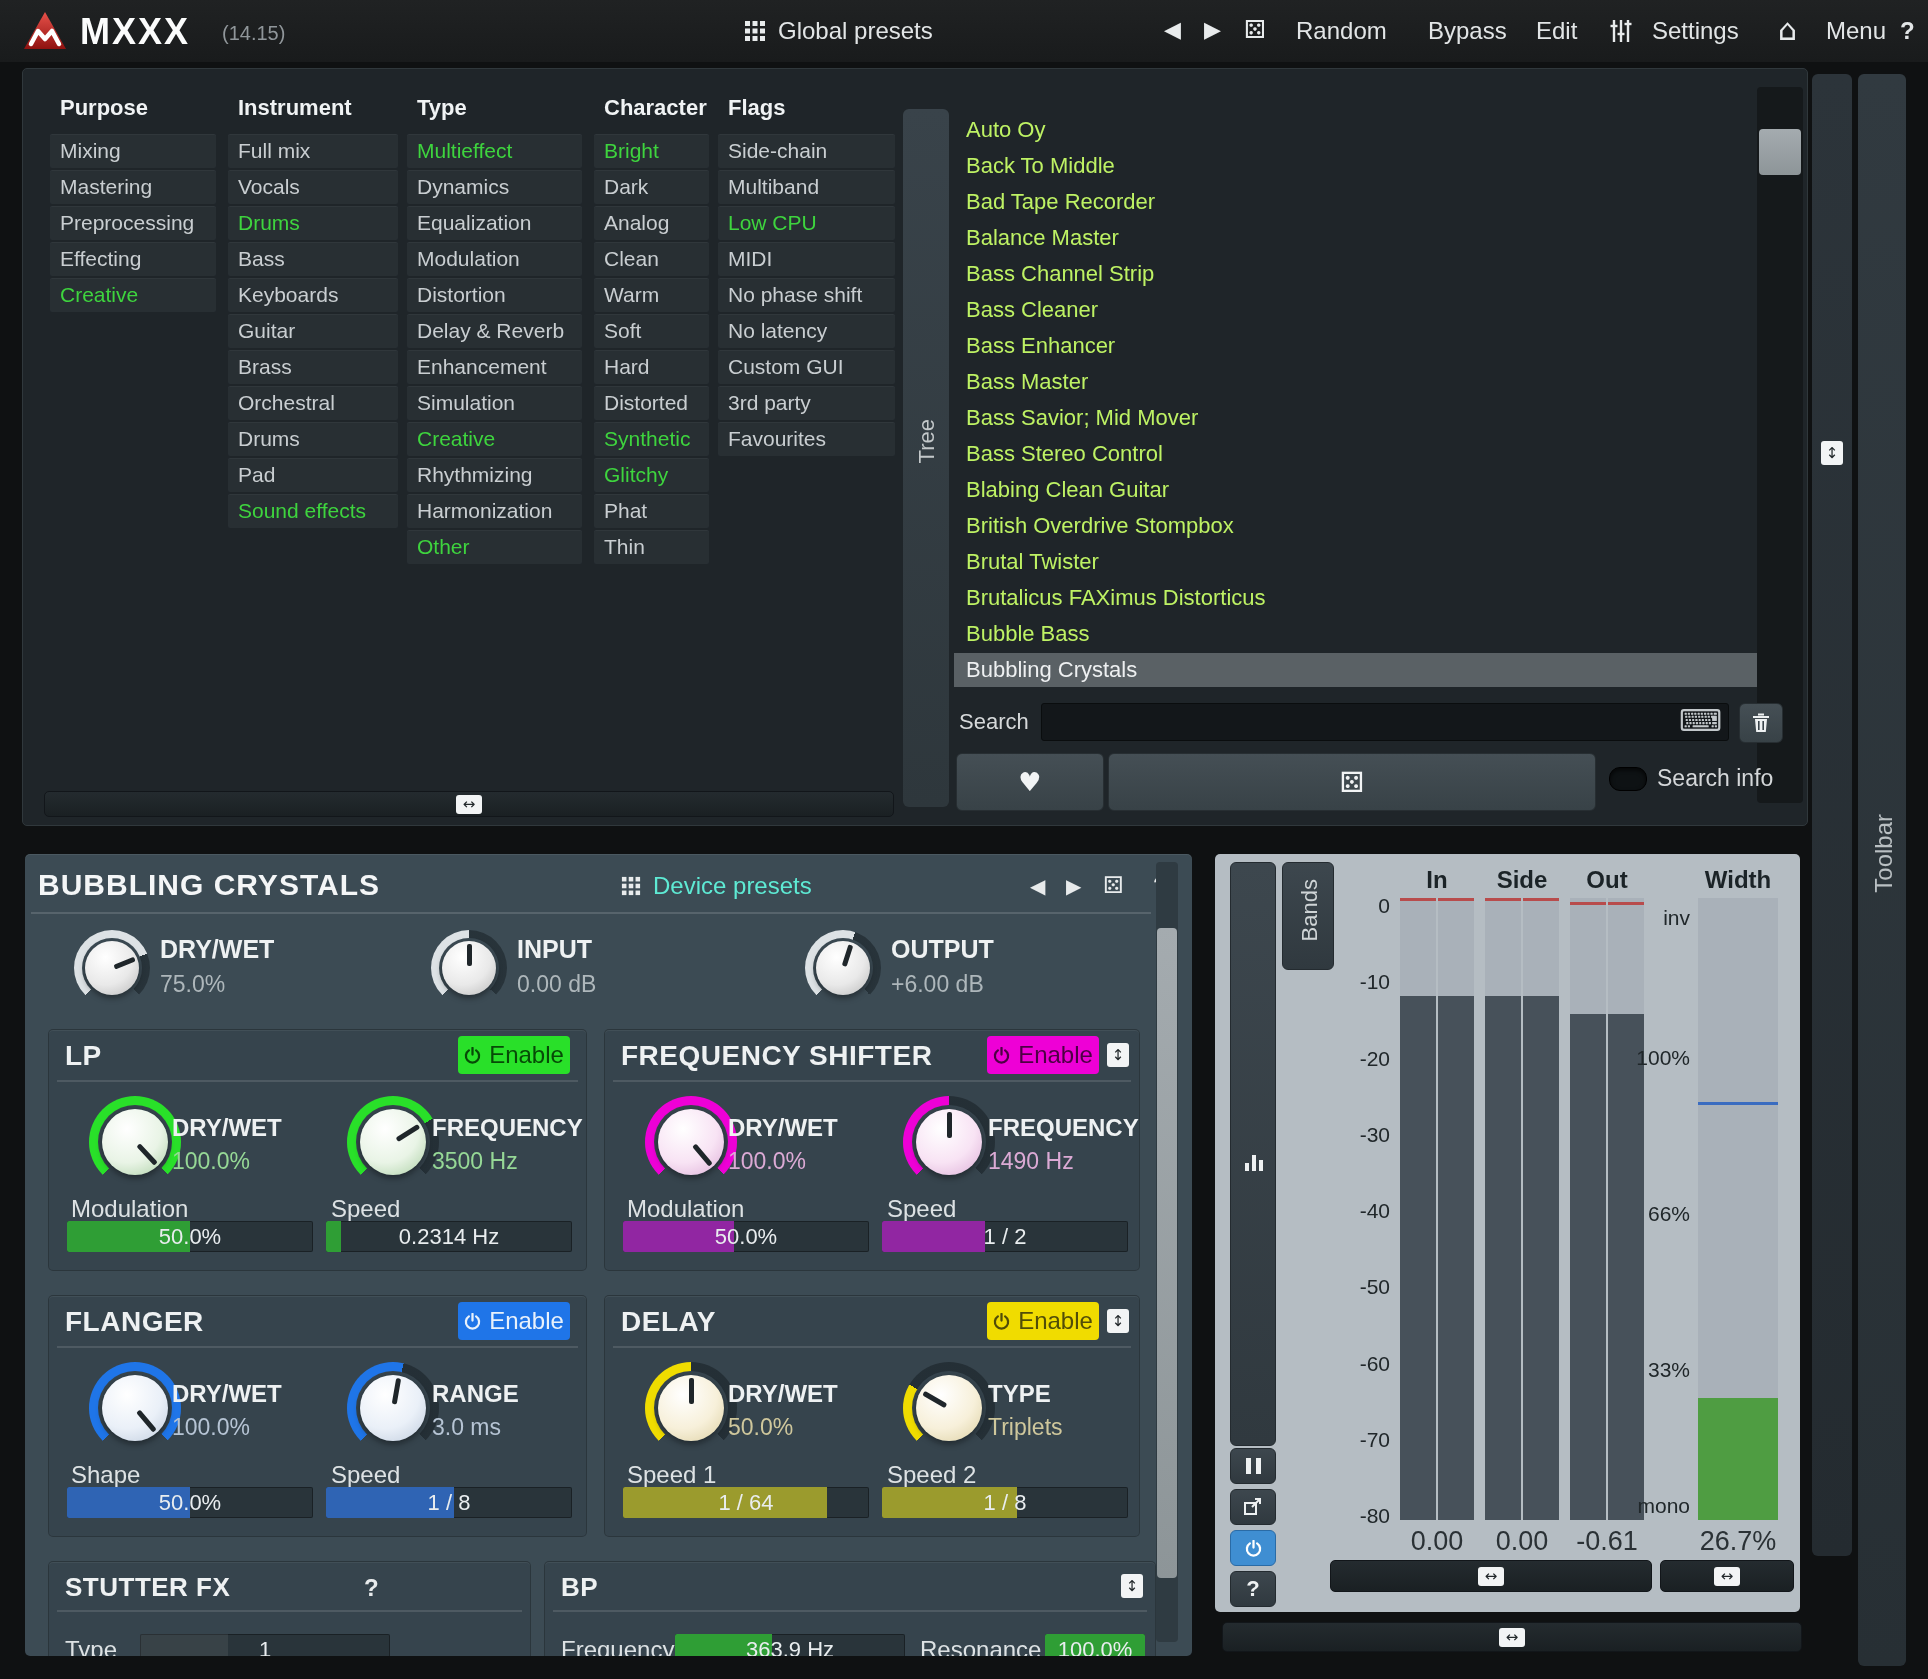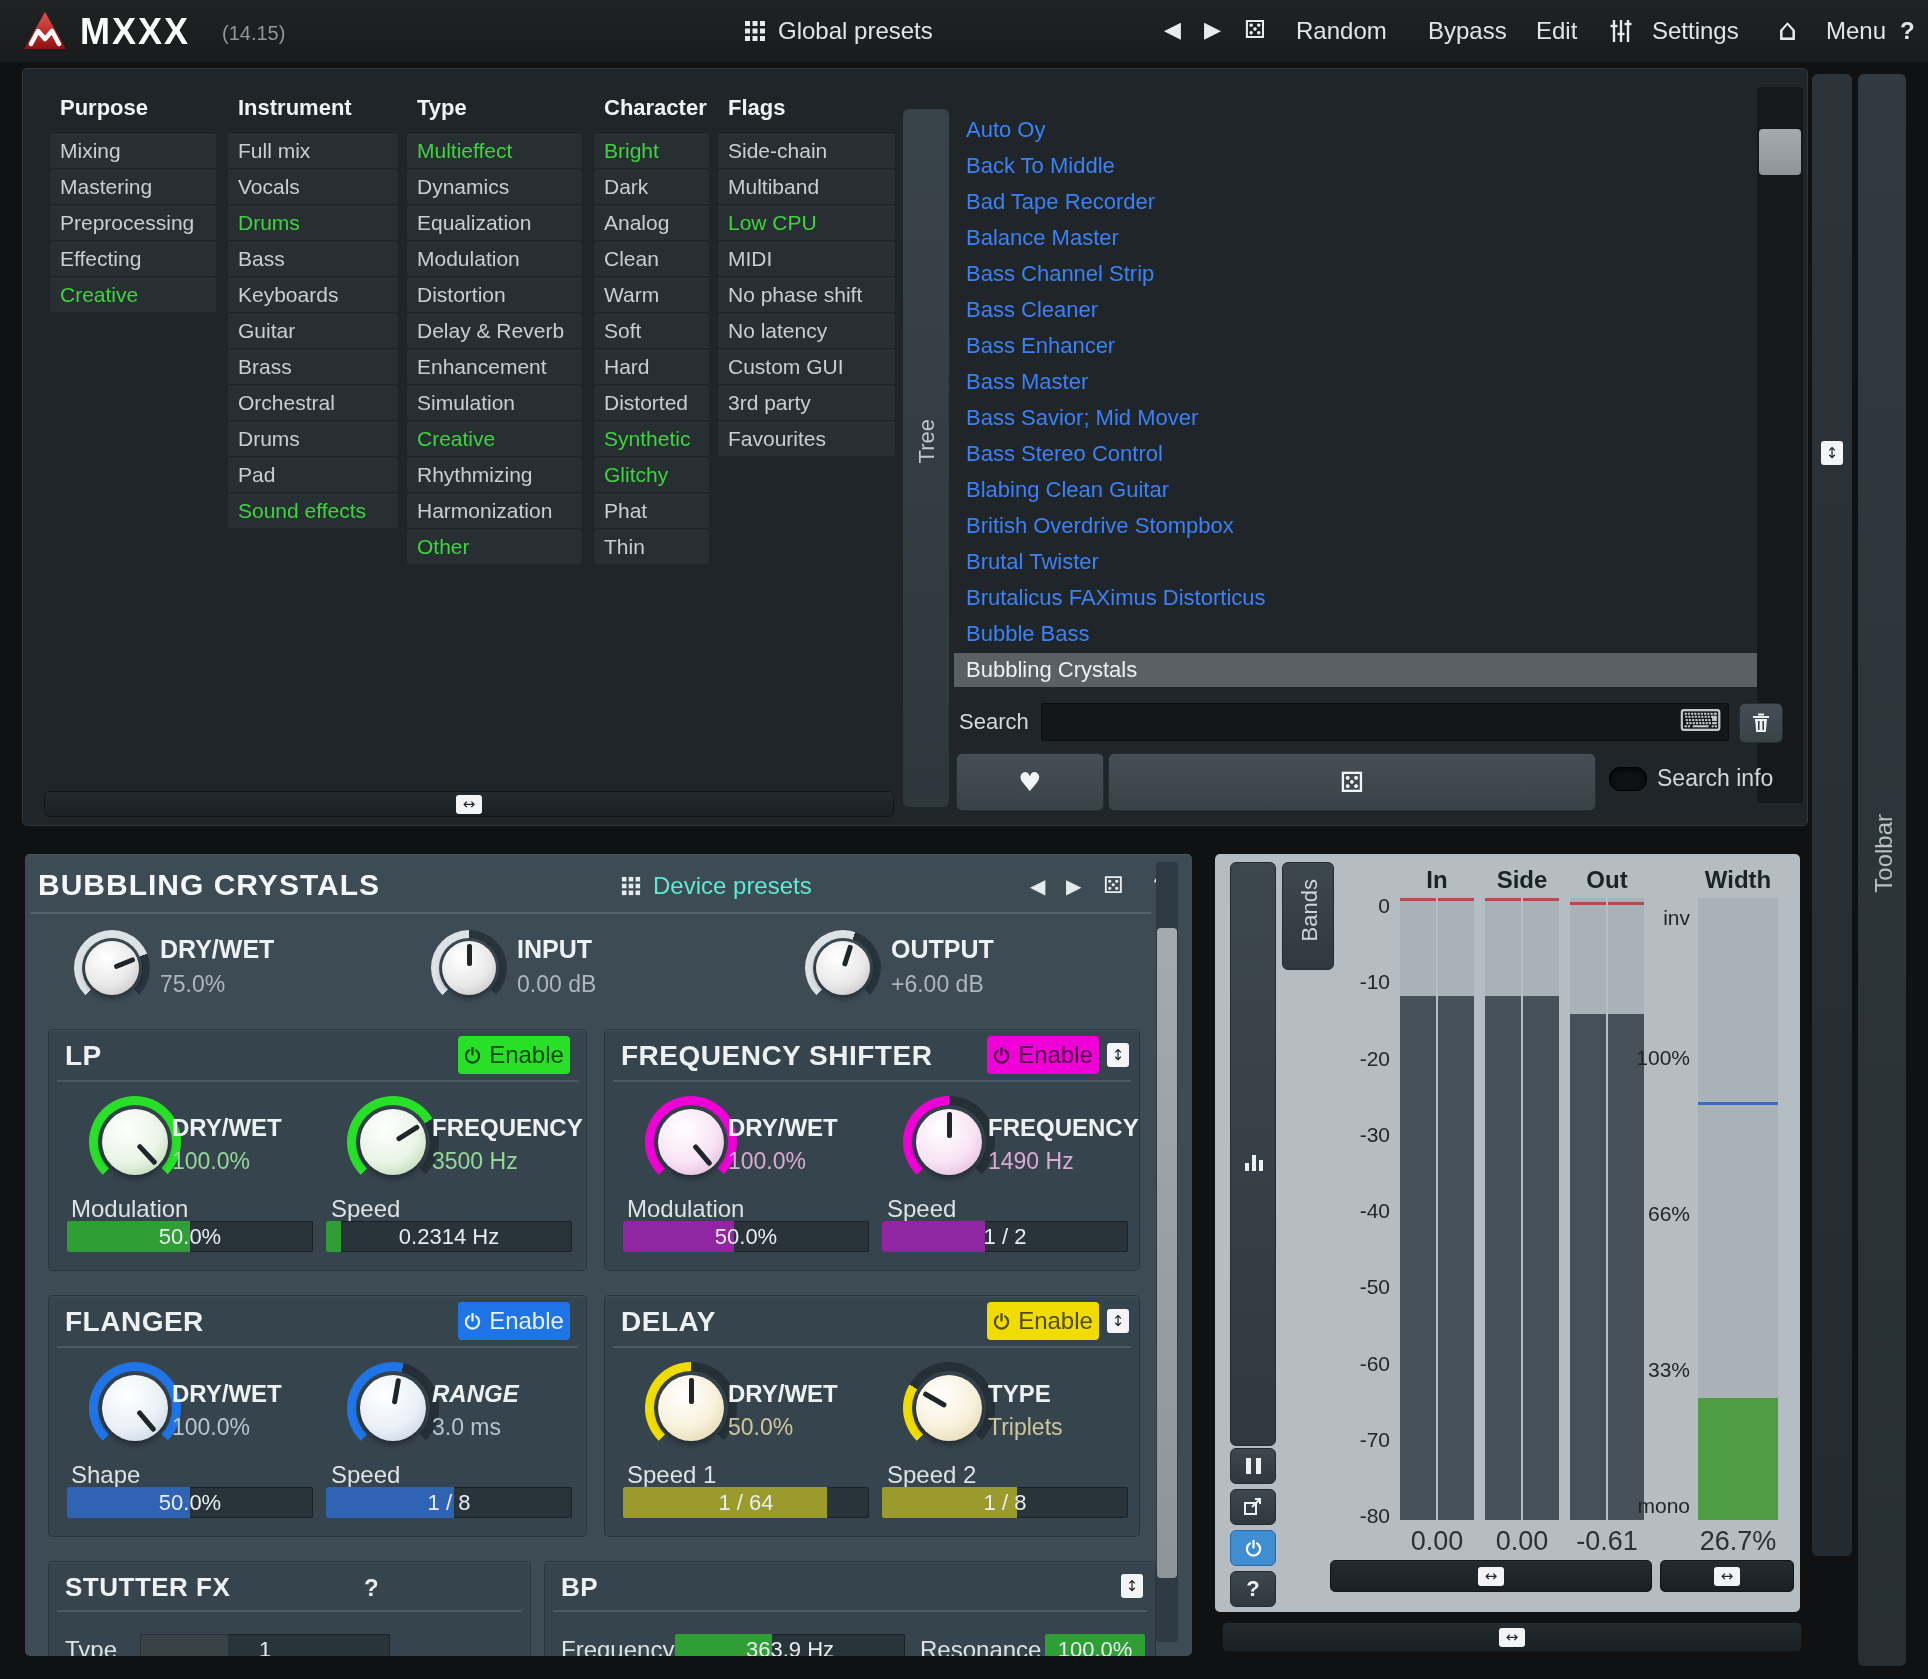--- a/index.html
+++ b/index.html
@@ -15,21 +15,21 @@
   .tb-icon{color:#e8ebec;}
   #logo-text{left:80px;top:11px;font-size:36px;font-weight:bold;letter-spacing:2px;color:#fbfcfc;}
   #logo-version{left:222px;top:22px;font-size:20px;color:#90969a;}
 
   
   #browser{left:22px;top:68px;width:1786px;height:758px;background:#1f2529;border:1px solid #30383c;border-radius:5px;box-sizing:border-box;}
   .cat-head{font-size:22px;font-weight:bold;color:#f0f3f4;}
   .cat-cell{background:#282f33;font-size:21px;color:#c9ced1;line-height:34px;padding-left:10px;box-sizing:border-box;
             border-radius:2px;box-shadow:inset 0 1px 0 rgba(255,255,255,.04);}
   .cat-hl{color:#3ed43e;}
-  .preset-row{font-size:22px;color:#3b82f6;line-height:34px;padding-left:12px;box-sizing:border-box;}
+  .preset-row{font-size:22px;color:#bef264;line-height:34px;padding-left:12px;box-sizing:border-box;}
   .preset-sel{background:#5a6165;color:#eef0f1;}
   #tree-tab{left:880px;top:40px;width:46px;height:698px;background:linear-gradient(#39434a,#2e373c);border-radius:6px;}
   #tree-tab span{font-size:22px;color:#c3c8ca;}
   .scroll-track{background:#15191b;border-radius:4px;}
   .scroll-thumb{background:linear-gradient(#a4abaf,#8d9598);border-radius:4px;}
   #search-input{background:#13171a;border:1px solid #0a0d0e;border-radius:3px;color:#dfe3e4;font-size:22px;padding:0 44px 0 10px;box-sizing:border-box;}
   .big-btn{background:linear-gradient(#454f55,#384247);border:1px solid #272e32;border-radius:6px;
            display:flex;align-items:center;justify-content:center;color:#f2f4f5;}
   .toggle-off{background:#0e1214;border:1px solid #000;border-radius:11px;box-shadow:inset 0 2px 4px rgba(0,0,0,.7);}
   .drag-pill{background:linear-gradient(#242b2f,#1a2023);border:1px solid #12161a;border-radius:5px;
@@ -386,21 +386,21 @@
           <div class="bod" style="inset: 13px; background: radial-gradient(circle at 38% 30%, rgb(255, 255, 255), rgb(234, 240, 248) 55%, rgb(190, 203, 220)); box-shadow: rgba(0, 0, 0, 0.4) 0px 3px 6px;"></div>
           <div class="ptr" style="left: calc(50% - 2.5px); top: 16px; width: 5px; height: 26px; transform-origin: 50% 30px; transform: rotate(140deg);"></div>
         </div>
         <div class="klabel" style="left: 123px; top: 84px; position: absolute;">DRY/WET</div>
         <div class="kvalue" style="left: 123px; top: 118px; position: absolute; color: rgb(182, 196, 212);">100.0%</div>
         <div class="knob" style="left: 298px; top: 66px; width: 92px; height: 92px; position: absolute; background: conic-gradient(from 225deg, rgb(31, 117, 232) 0deg, rgb(31, 117, 232) 148.5deg, rgba(15, 22, 26, 0.45) 148.5deg, rgba(15, 22, 26, 0.45) 270deg, transparent 270deg, transparent 360deg);">
           <div class="hole" style="inset: 9px; background: rgb(54, 68, 77);"></div>
           <div class="bod" style="inset: 13px; background: radial-gradient(circle at 38% 30%, rgb(255, 255, 255), rgb(234, 240, 248) 55%, rgb(190, 203, 220)); box-shadow: rgba(0, 0, 0, 0.4) 0px 3px 6px;"></div>
           <div class="ptr" style="left: calc(50% - 2.5px); top: 16px; width: 5px; height: 26px; transform-origin: 50% 30px; transform: rotate(10deg);"></div>
         </div>
-        <div class="klabel" style="left: 383px; top: 84px; position: absolute; font-style: italic;">RANGE</div>
+        <div class="klabel" style="left: 383px; top: 84px; position: absolute;">RANGE</div>
         <div class="kvalue" style="left: 383px; top: 118px; position: absolute; color: rgb(182, 196, 212);">3.0 ms</div>
         <div class="slabel" style="left: 22px; top: 165px; position: absolute;">Shape</div>
         <div class="hslider" style="left: 18px; top: 191px; width: 246px; height: 31px; position: absolute;">
           <div class="fill" style="width: 50%; background: rgb(47, 100, 180);"></div>
           <div class="val">50.0%</div>
         </div>
         <div class="slabel" style="left: 282px; top: 165px; position: absolute;">Speed</div>
         <div class="hslider" style="left: 277px; top: 191px; width: 246px; height: 31px; position: absolute;">
           <div class="fill" style="width: 52%; background: rgb(47, 100, 180);"></div>
           <div class="val">1 / 8</div>

